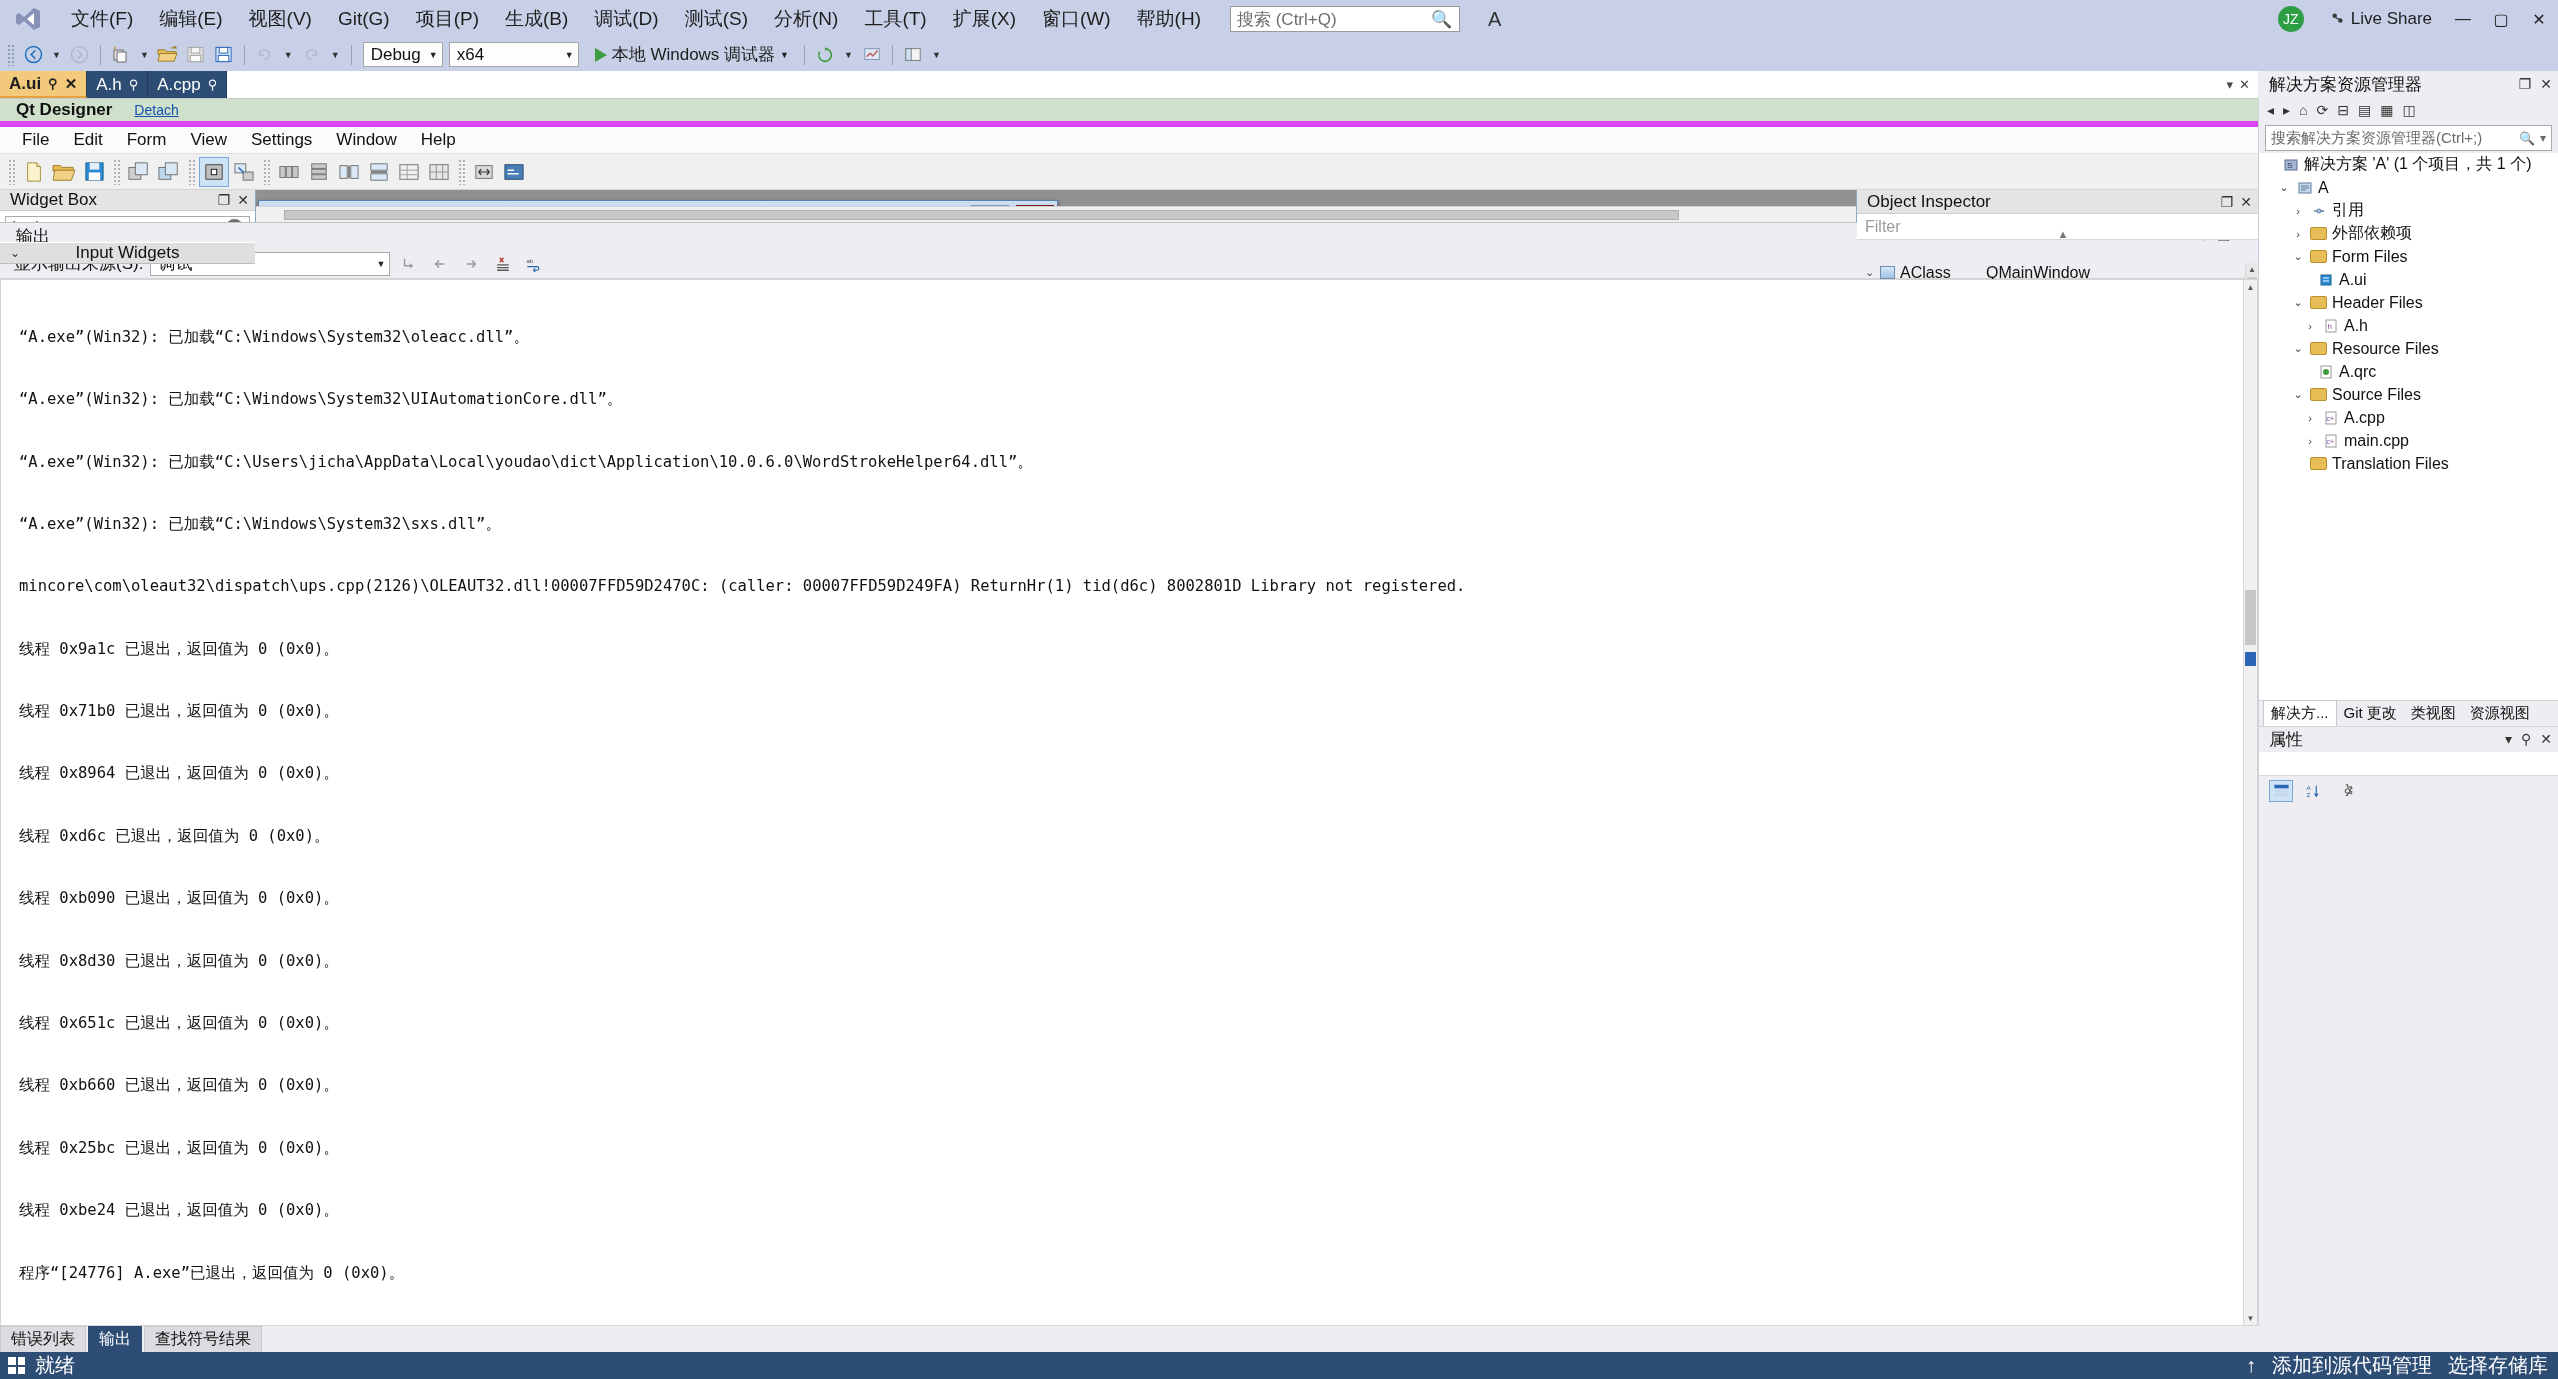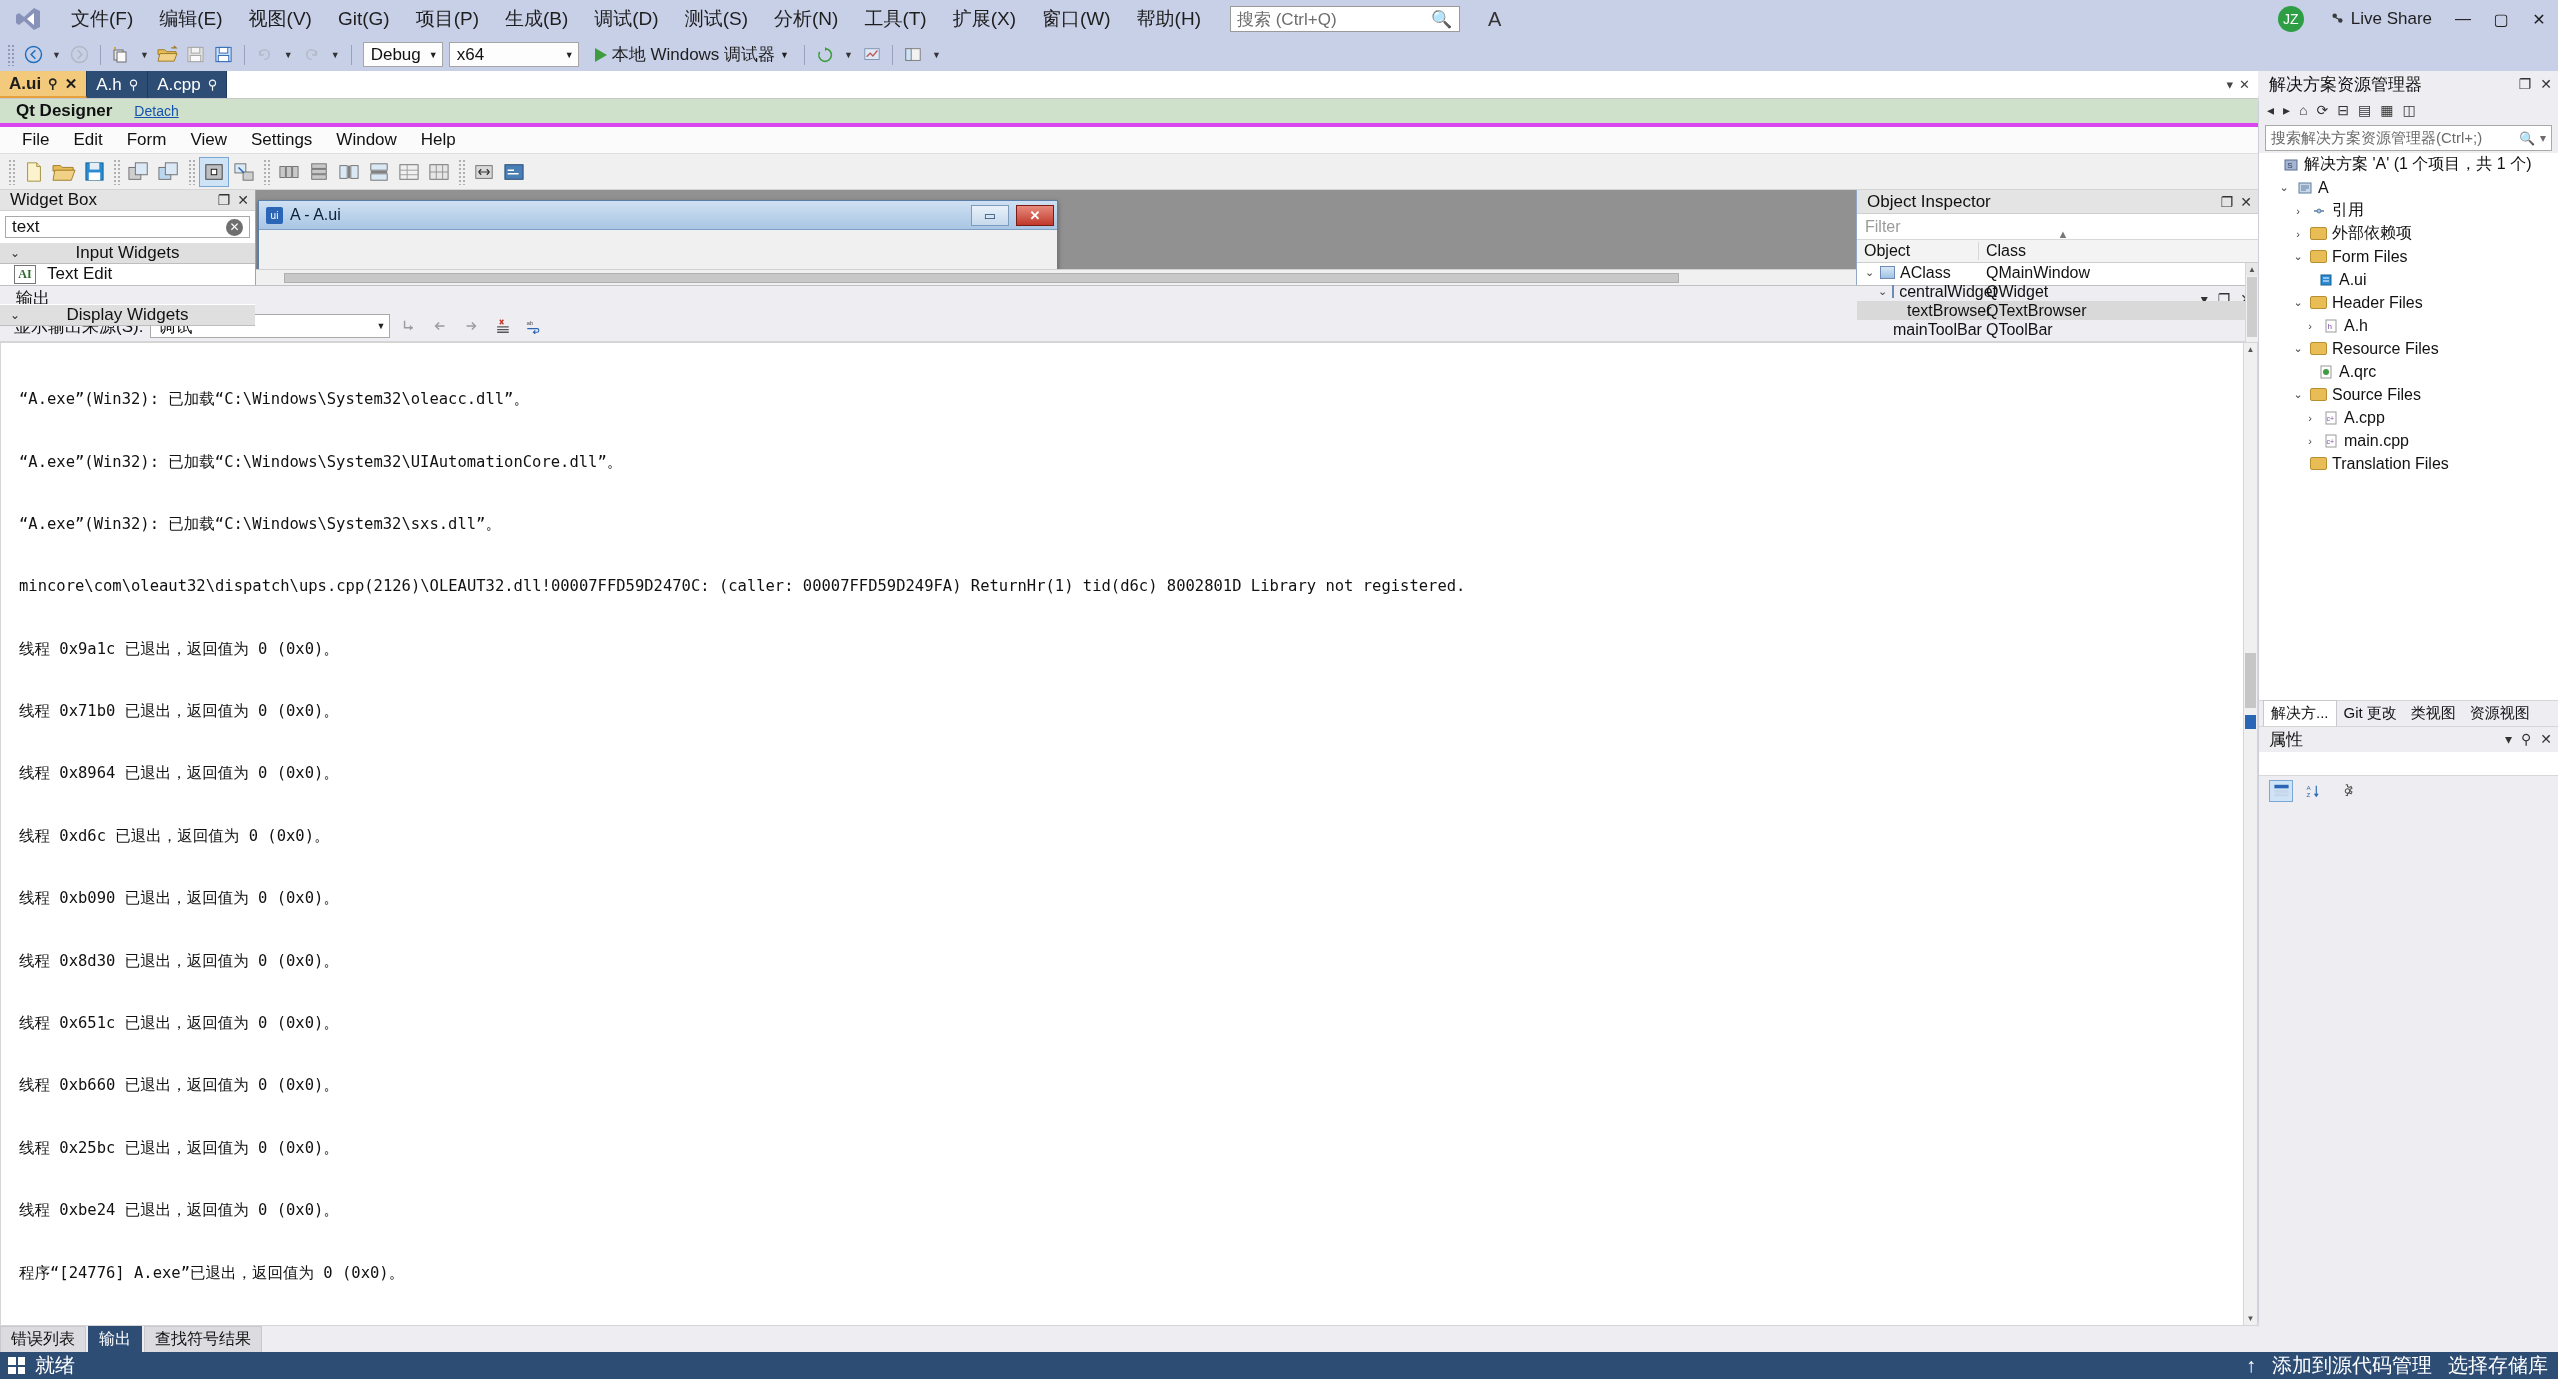--- a/index.html
+++ b/index.html
@@ -72,21 +72,21 @@
     display:flex; align-items:center; gap:7px; padding:0 9px; font-size:17px;
     background:#2d4d75; color:#ffffff; border-right:1px solid #1f3category;
   }
   .tab { border-right:1px solid #203a5c; }
   .tab.active { background:#f3c97c; color:#1e1e1e; font-weight:bold; border-bottom:2px solid #e6a03c; }
   .tab .pin { font-size:13px; opacity:.95; }
   .tab .x { font-size:15px; }
   .tabstrip-right { margin-left:auto; display:flex; align-items:center; gap:6px; padding-right:8px; color:#444; font-size:13px; }
 
   
-  .qtband { flex:0 0 28px; background:#cfe0cb; display:flex; align-items:center; padding-left:16px; gap:22px; border-bottom:4px solid #d946ef;}
+  .qtband { flex:0 0 28px; background:#cfe0cb; display:flex; align-items:center; padding-left:16px; gap:22px; border-bottom:6px solid #d946ef;}
   .qtband .title { font-size:17px; font-weight:bold; color:#111; }
   .qtband .detach { font-size:14px; color:#1552b0; text-decoration:underline; cursor:pointer; }
 
   .qtmenu { flex:0 0 26px; background:#fbfbfb; display:flex; align-items:center; padding-left:10px; border-bottom:1px solid #e0e0e0; }
   .qtmenu span { padding:3px 12px; font-size:17px; color:#111; }
 
   .qttool { flex:0 0 36px; background:#f0f0f0; display:flex; align-items:center; padding-left:4px; border-bottom:1px solid #d4d4d4; }
   .qtgrip { width:7px; height:26px; background-image:radial-gradient(#b0b0b0 1px, transparent 1px); background-size:4px 4px; margin:0 4px; }
   .qtb { width:30px; height:30px; display:flex; align-items:center; justify-content:center; }
   .qtb.sel { background:#cfe3f7; border:1px solid #7aa7d4; }
@@ -779,20 +779,21 @@
             <svg width="17" height="16" viewBox="0 0 18 18">
                 <text x="1" y="8" font-size="7" fill="#555">ab</text>
                 <path d="M2 12 h11 a2 2 0 0 1 0 4 H9 M11 14 l-2 2 2 2" stroke="#2a66b5" stroke-width="1.3" fill="none"></path>
               </svg>
           </span>
         </div>
         <div class="out-body">
           <div class="out-lines">
             <div>“A.exe”(Win32): 已加载“C:\Windows\System32\oleacc.dll”。</div>
             <div>“A.exe”(Win32): 已加载“C:\Windows\System32\UIAutomationCore.dll”。</div>
+            <div>“A.exe”(Win32): 已加载“C:\Users\jicha\AppData\Local\youdao\dict\Application\10.0.6.0\WordStrokeHelper64.dll”。</div>
             <div>“A.exe”(Win32): 已加载“C:\Windows\System32\sxs.dll”。</div>
             <div>mincore\com\oleaut32\dispatch\ups.cpp(2126)\OLEAUT32.dll!00007FFD59D2470C: (caller: 00007FFD59D249FA) ReturnHr(1) tid(d6c) 8002801D Library not registered.</div>
             <div>线程 0x9a1c 已退出，返回值为 0 (0x0)。</div>
             <div>线程 0x71b0 已退出，返回值为 0 (0x0)。</div>
             <div>线程 0x8964 已退出，返回值为 0 (0x0)。</div>
             <div>线程 0xd6c 已退出，返回值为 0 (0x0)。</div>
             <div>线程 0xb090 已退出，返回值为 0 (0x0)。</div>
             <div>线程 0x8d30 已退出，返回值为 0 (0x0)。</div>
             <div>线程 0x651c 已退出，返回值为 0 (0x0)。</div>
             <div>线程 0xb660 已退出，返回值为 0 (0x0)。</div>

